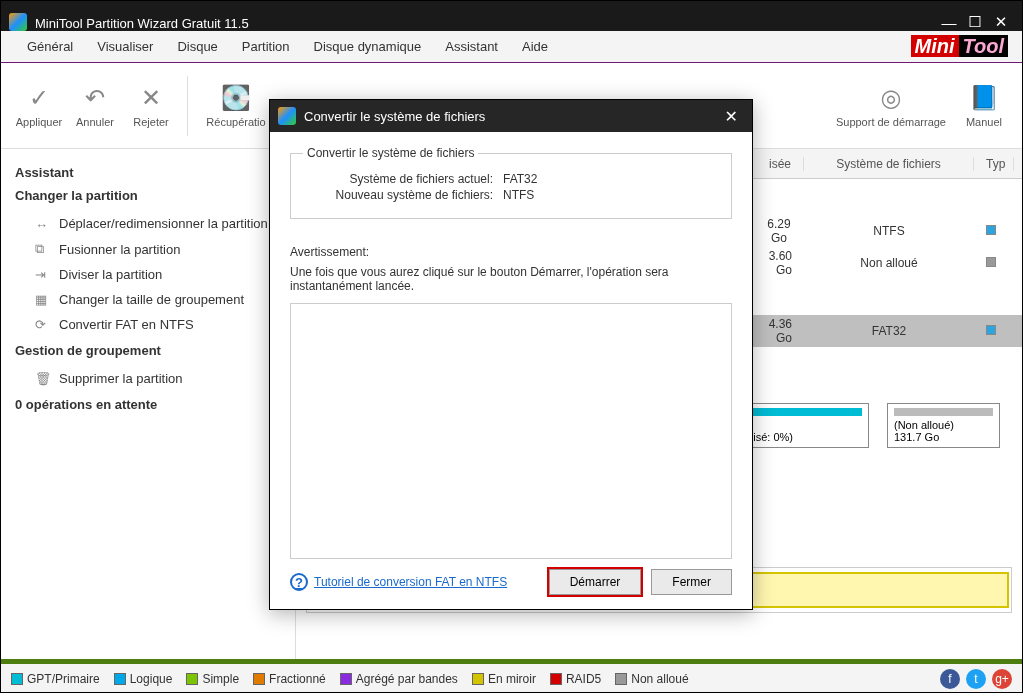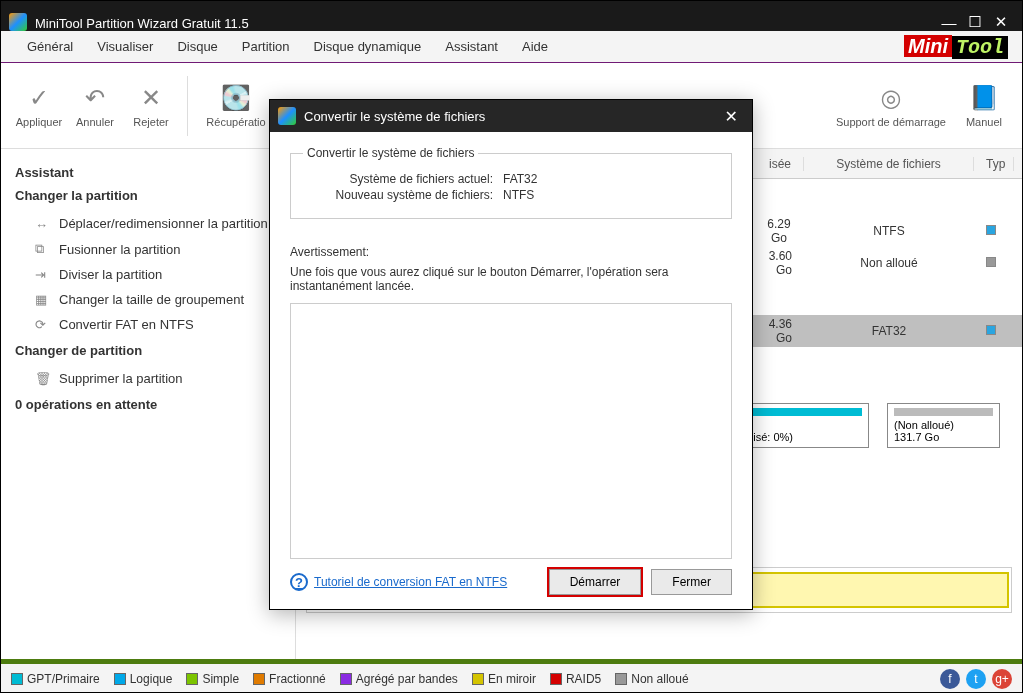--- a/index.html
+++ b/index.html
@@ -5,21 +5,21 @@
 * { box-sizing: border-box; margin: 0; padding: 0; font-family: "Segoe UI", Tahoma, sans-serif; }
 body { width: 1023px; height: 693px; background: #fff; position: relative; overflow: hidden; border: 1px solid #000; }
 .titlebar { height: 30px; background: #1a1a1a; color: #fff; display: flex; align-items: flex-end; padding: 0 8px; font-size: 13px; }
 .titlebar .icon { width: 18px; height: 18px; margin-right: 8px; }
 .titlebar .spacer { flex: 1; }
 .titlebar .wbtn { width: 26px; text-align: center; font-size: 15px; cursor: pointer; }
 .menubar { height: 32px; background: #f4f4f4; display: flex; align-items: center; padding: 0 14px; font-size: 13px; color: #333; border-bottom: 1px solid #701a75; }
 .menubar .mitem { padding: 4px 12px; cursor: pointer; }
 .menubar .logo { margin-left: auto; font-style: italic; font-weight: bold; font-size: 20px; }
 .menubar .logo .mini { background: #d40000; color: #fff; padding: 0 4px; }
-.menubar .logo .tool { background: #000; color: #bef264; padding: 0 4px; font-family: Liberation Mono, monospace; }
+.menubar .logo .tool { background: #000; color: #f9a8d4; padding: 0 4px; }
 .toolbar { height: 86px; background: #fff; display: flex; align-items: center; padding: 0 10px; border-bottom: 1px solid #ddd; }
 .toolbar .tbtn { display: flex; flex-direction: column; align-items: center; width: 56px; font-size: 11px; color: #555; cursor: pointer; }
 .toolbar .tbtn .ticon { font-size: 24px; color: #888; margin-bottom: 4px; }
 .toolbar .sep { width: 1px; height: 60px; background: #ddd; margin: 0 8px; }
 .toolbar .tbtn.wide { width: auto; min-width: 80px; padding: 0 10px; }
 .main { display: flex; height: 510px; }
 .sidebar { width: 295px; border-right: 1px solid #ddd; padding: 10px 14px; font-size: 13px; color: #333; overflow: hidden; background: #fff; }
 .sidebar h3 { font-size: 13px; font-weight: bold; margin: 6px 0 8px; }
 .sidebar .sitem { display: flex; align-items: center; padding: 5px 0 5px 20px; cursor: pointer; }
 .sidebar .sitem .si { width: 18px; color: #888; margin-right: 6px; }
@@ -127,21 +127,21 @@
         <span>Diviser la partition</span>
       </div>
     <div class="sitem">
         <span class="si">▦</span>
         <span>Changer la taille de groupement</span>
       </div>
     <div class="sitem">
         <span class="si">⟳</span>
         <span>Convertir FAT en NTFS</span>
       </div>
-    <h3>Changer de partition</h3>
+    <h3>Gestion de groupement</h3>
     <div class="sitem">
         <span class="si">🗑</span>
         <span>Supprimer la partition</span>
       </div>
     <h3>0 opérations en attente</h3>
   </div>
 
   <div class="content">
     <div class="thead">
       <div class="th" style="width:458px"></div>

